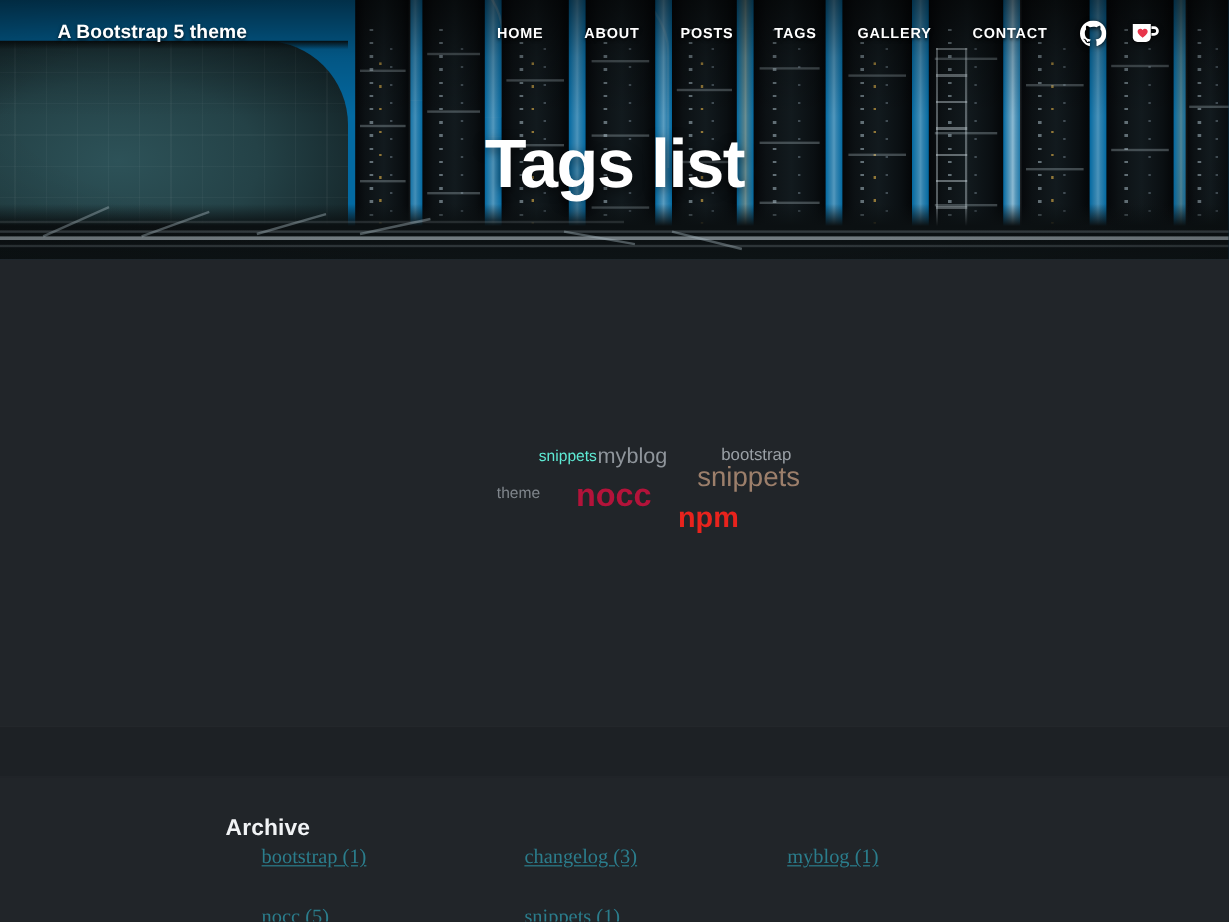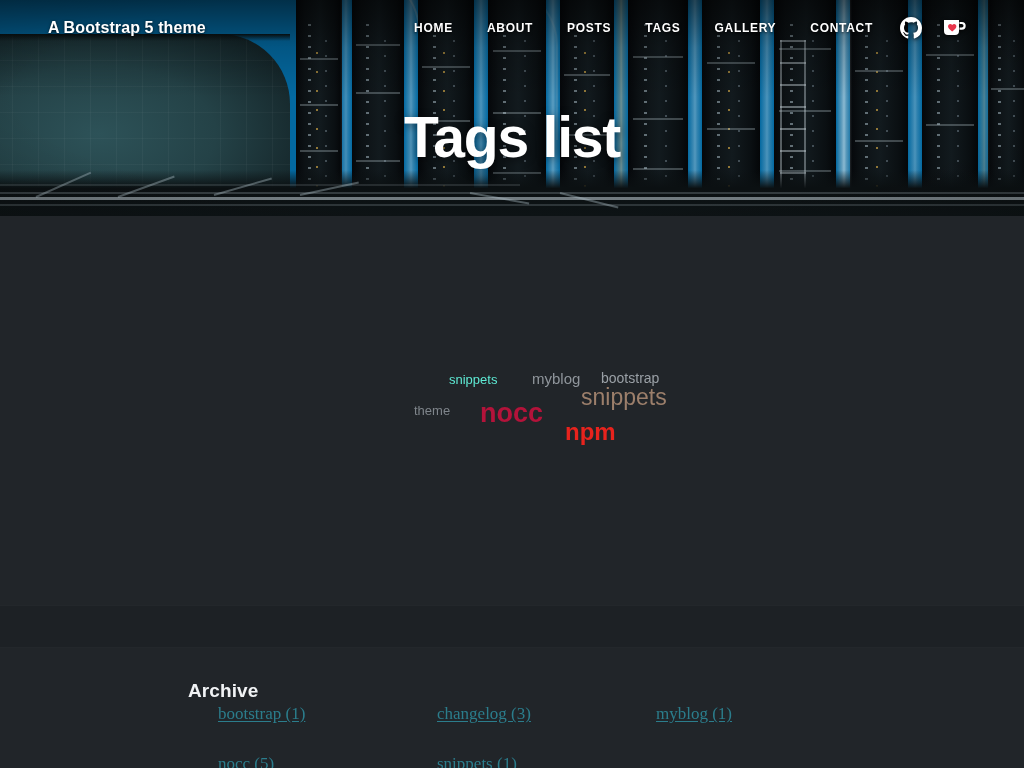--- a/index.html
+++ b/index.html
@@ -405,21 +405,21 @@
       </a>
     </div>
   </nav>
 
   <h1 id="hero-title">Tags list</h1>
 </header>
 
 <main id="main">
   <div id="tag-cloud">
       <a href="#" class="tag" style="left: 449px; top: 157px; font-size: 13px; color: #5eead4;">snippets</a>
-      <a href="#" class="tag" style="left: 532px; top: 155px; font-size: 15px; color: rgb(143, 149, 155);">myblog</a>
+      <a href="#" class="tag" style="left: 498px; top: 155px; font-size: 18px; color: rgb(143, 149, 155);">myblog</a>
       <a href="#" class="tag" style="left: 601px; top: 155px; font-size: 14px; color: rgb(154, 160, 166);">bootstrap</a>
       <a href="#" class="tag" style="left: 581px; top: 170px; font-size: 23px; color: rgb(156, 127, 107);">snippets</a>
       <a href="#" class="tag" style="left: 414px; top: 188px; font-size: 13px; color: rgb(127, 133, 139);">theme</a>
       <a href="#" class="tag" style="left: 480px; top: 184px; font-size: 27px; color: rgb(179, 19, 58); font-weight: bold;">nocc</a>
       <a href="#" class="tag" style="left: 565px; top: 204px; font-size: 24px; color: rgb(232, 35, 29); font-weight: bold;">npm</a>
     </div>
 </main>
 
 <div id="band"></div>
 

